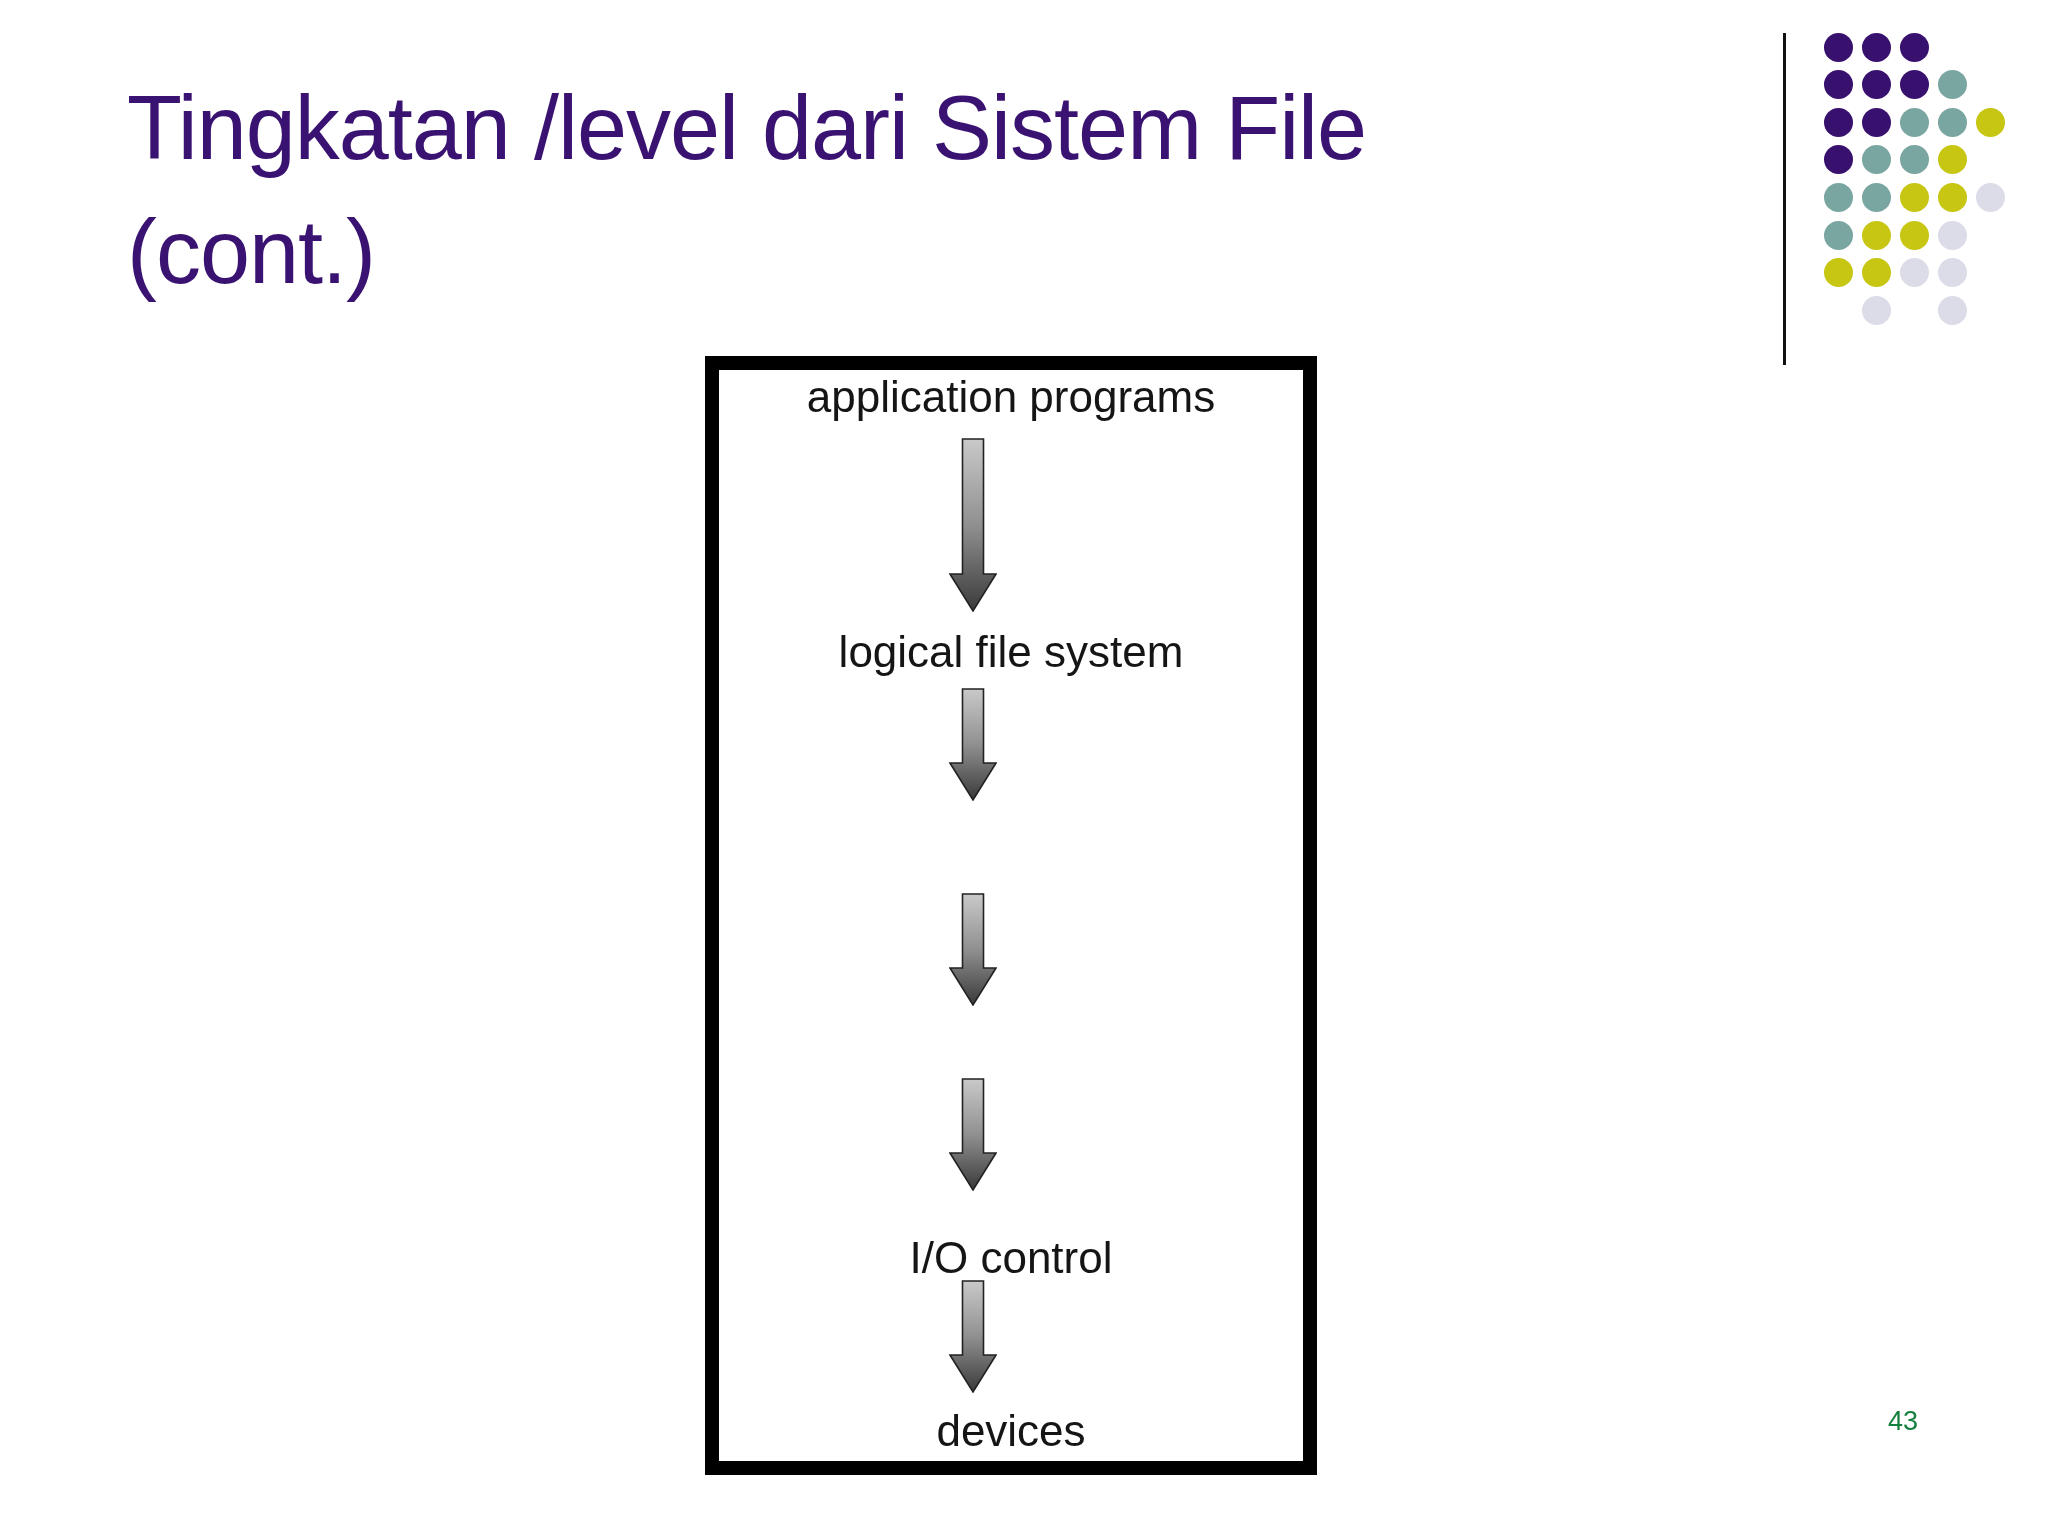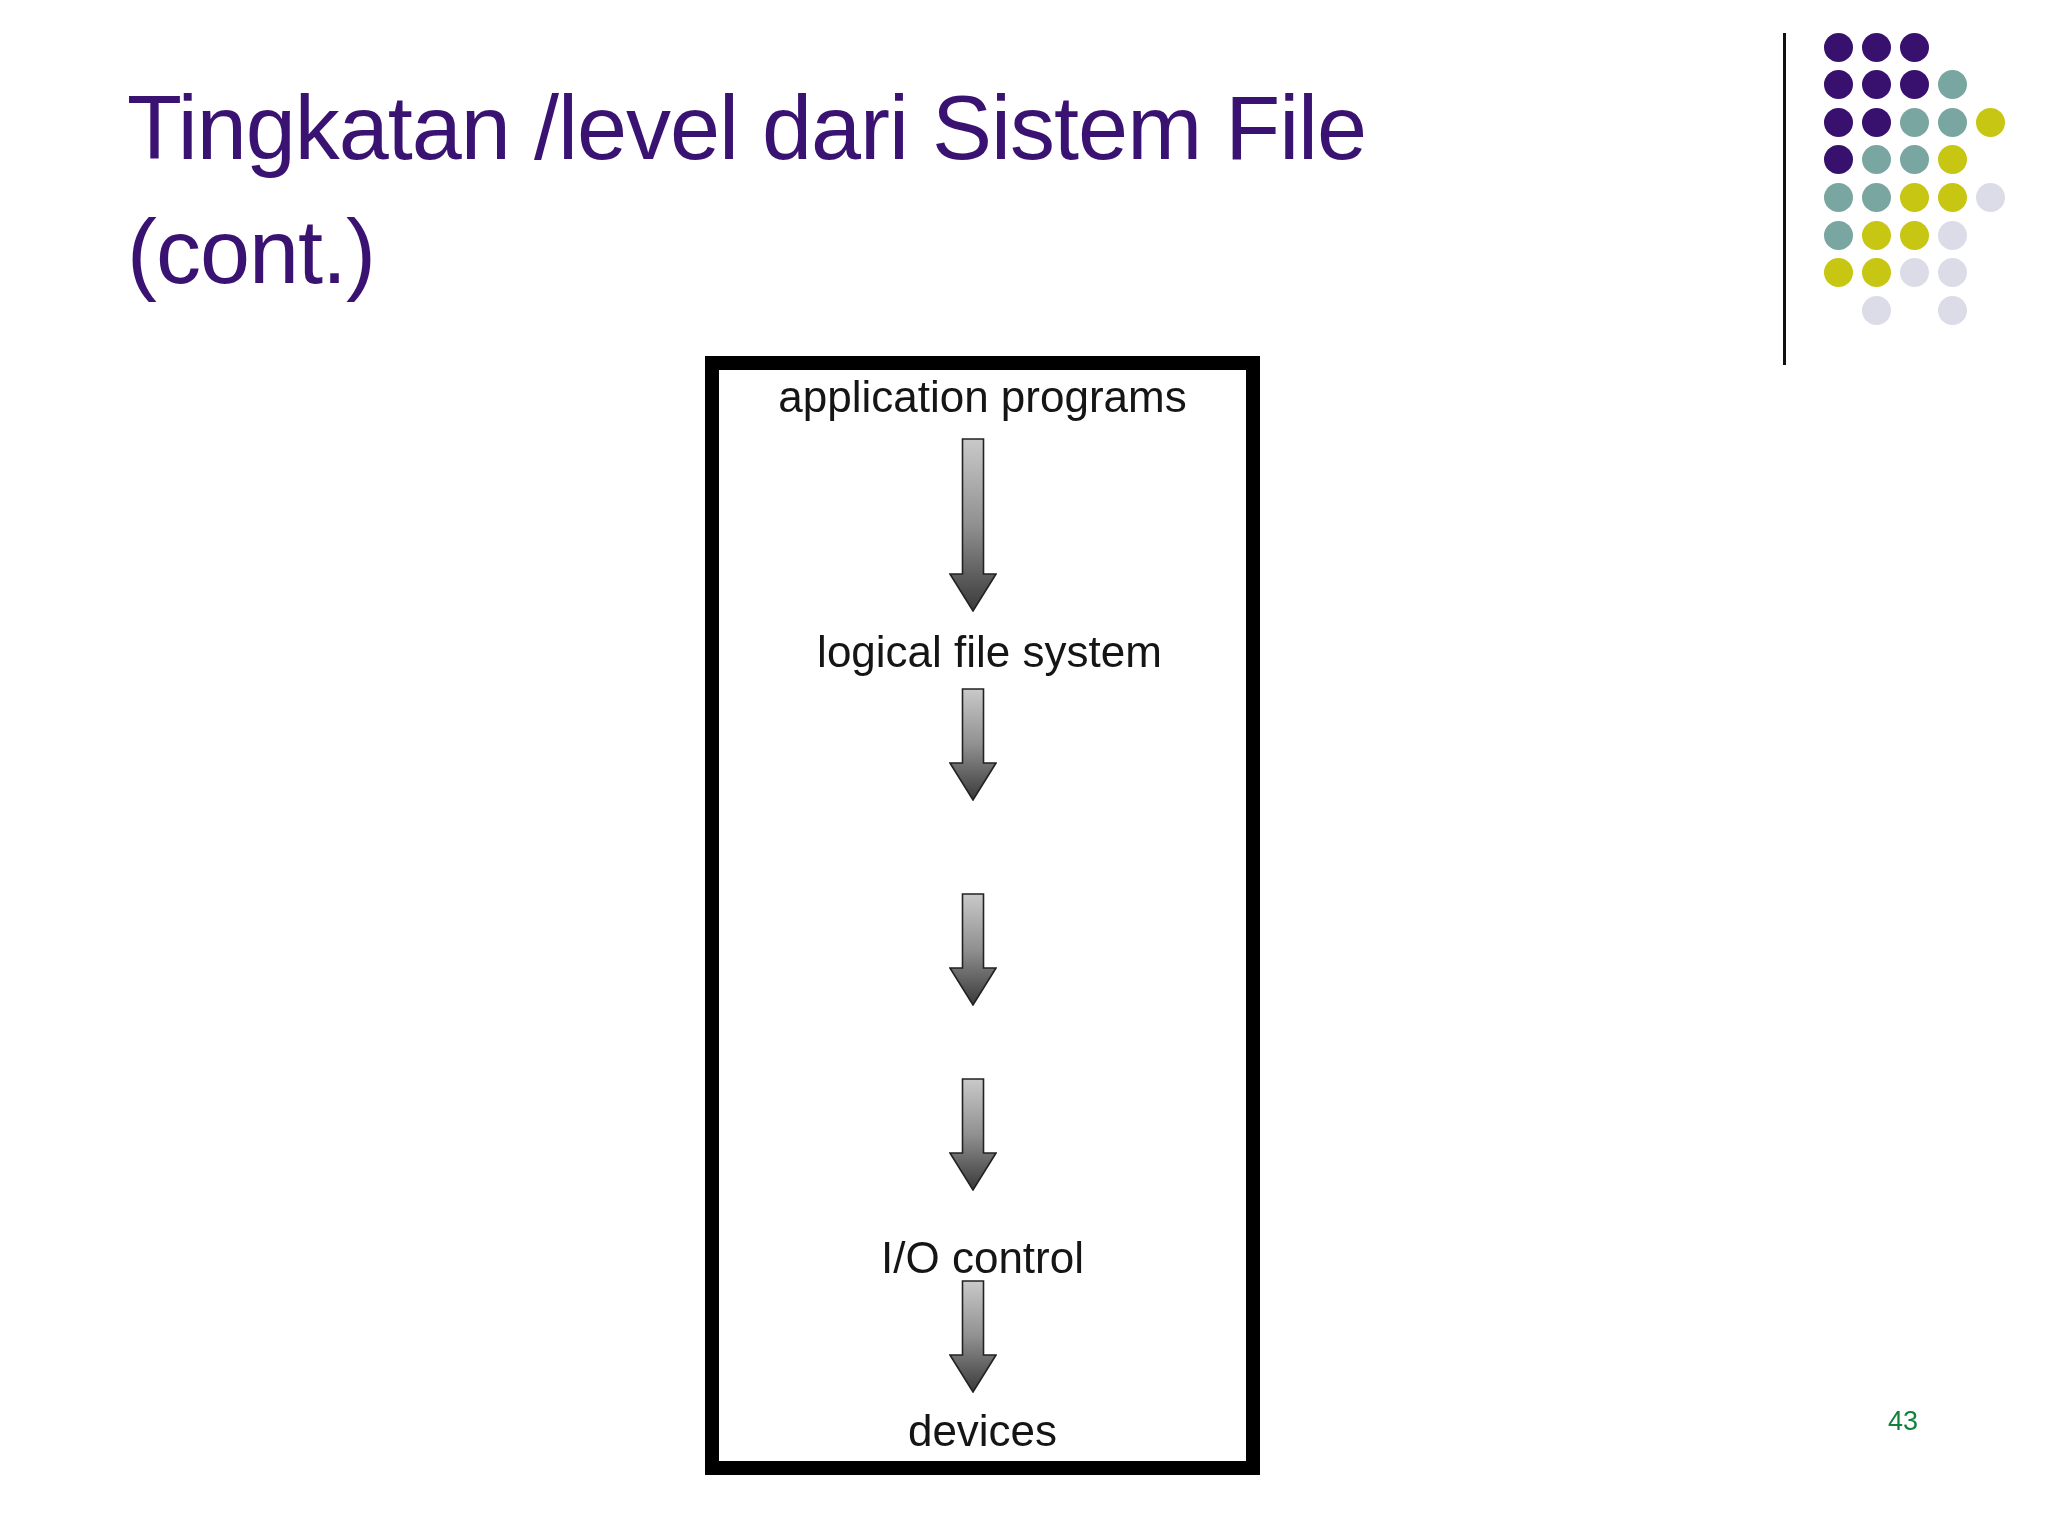--- a/index.html
+++ b/index.html
@@ -34,21 +34,21 @@
   }
   .dot{
     position:absolute;
     width:29px; height:29px;
     border-radius:50%;
   }
   
   .diagram-box{
     position:absolute;
     left:705px; top:356px;
-    width:555px; height:1119px;
+    width:612px; height:1119px;
     box-sizing:border-box;
     border:14px solid #000000;
     background:#ffffff;
   }
   .diagram-inner{
     position:absolute;
     left:0; top:0; right:0; bottom:0;
   }
   .level-label{
     position:absolute;
@@ -129,21 +129,21 @@
       </linearGradient>
     </defs>
   </svg>
 
   <div class="diagram-box">
     <div class="diagram-inner" id="diagram-inner">
         <div class="level-label" style="top: 2px;">application programs</div>
         <svg class="flow-arrow" width="48" height="174" viewBox="0 0 48 174" style="top: 68px;">
           <polygon points="13.5,1 34.5,1 34.5,136 47,136 24,173 1,136 13.5,136" fill="url(#arrowGrad)" stroke="#222222" stroke-width="1.6" stroke-linejoin="miter"></polygon>
         </svg>
-        <div class="level-label" style="top: 257px; padding-left: 7px;">logical file system</div>
+        <div class="level-label" style="top: 257px;">logical file system</div>
         <svg class="flow-arrow" width="48" height="113" viewBox="0 0 48 113" style="top: 318px;">
           <polygon points="13.5,1 34.5,1 34.5,75 47,75 24,112 1,75 13.5,75" fill="url(#arrowGrad)" stroke="#222222" stroke-width="1.6" stroke-linejoin="miter"></polygon>
         </svg>
         <svg class="flow-arrow" width="48" height="113" viewBox="0 0 48 113" style="top: 523px;">
           <polygon points="13.5,1 34.5,1 34.5,75 47,75 24,112 1,75 13.5,75" fill="url(#arrowGrad)" stroke="#222222" stroke-width="1.6" stroke-linejoin="miter"></polygon>
         </svg>
         <svg class="flow-arrow" width="48" height="113" viewBox="0 0 48 113" style="top: 708px;">
           <polygon points="13.5,1 34.5,1 34.5,75 47,75 24,112 1,75 13.5,75" fill="url(#arrowGrad)" stroke="#222222" stroke-width="1.6" stroke-linejoin="miter"></polygon>
         </svg>
         <div class="level-label" style="top: 863px;">I/O control</div>

